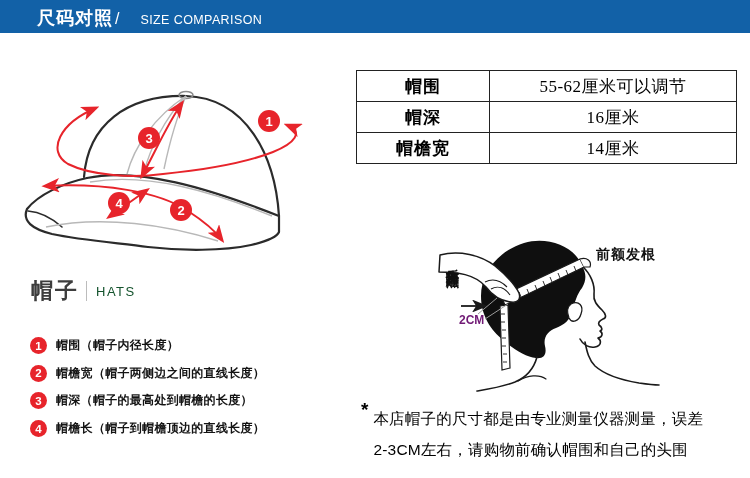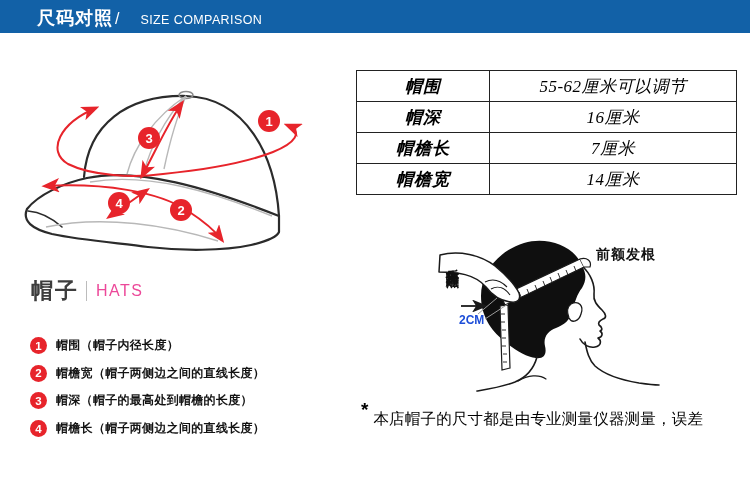--- a/index.html
+++ b/index.html
@@ -15,45 +15,45 @@
   .t-en{font-size:12.5px;letter-spacing:.4px;font-weight:500;margin-left:20px;}
 
   
   .cap-svg{position:absolute;left:8px;top:55px;}
   .head-svg{position:absolute;left:425px;top:228px;}
 
   
   .size-table{position:absolute;left:356px;top:70px;border-collapse:collapse;
               font-family:"Liberation Serif","DejaVu Serif",serif;}
   .size-table td{border:1.5px solid #222;text-align:center;vertical-align:middle;
-                 font-size:17px;color:#000;padding:0;height:30px;font-style:italic;}
+                 font-size:17px;color:#000;padding:0;height:30px;}
   .size-table td.lbl{width:132px;font-weight:bold;letter-spacing:1px;}
   .size-table td.val{width:246px;letter-spacing:.5px;margin-top:8px;}
 
   
   .product-title{position:absolute;left:31px;top:276px;display:flex;align-items:center;}
   .pt-cn{font-size:22px;color:#3d3d3d;font-weight:600;letter-spacing:2px;}
   .pt-div{width:1px;height:20px;background:#bcbcbc;margin:0 9px 0 7px;}
-  .pt-en{font-size:16px;color:#ec4899;letter-spacing:1.5px;}
+  .pt-en{font-size:13px;color:#14532d;letter-spacing:1.5px;}
 
   
   .legend{position:absolute;left:30px;top:332px;list-style:none;margin:0;padding:0;}
   .legend-item{display:flex;align-items:center;height:27.6px;}
   .badge{width:17px;height:17px;border-radius:50%;background:#E7242B;color:#fff;
          font-size:11.5px;font-weight:bold;display:flex;align-items:center;justify-content:center;
          margin-right:9px;flex:0 0 17px;}
   .legend-text{font-size:12px;font-weight:700;color:#141414;letter-spacing:.3px;}
 
   
   .lbl-forehead{position:absolute;left:596px;top:246px;font-family:"Liberation Serif",serif;
                 font-weight:bold;font-size:14px;color:#111;letter-spacing:1px;}
   .lbl-backhead{position:absolute;left:443px;top:258px;writing-mode:vertical-rl;
                 text-orientation:upright;font-family:"Liberation Serif",serif;font-weight:bold;
                 font-size:13.5px;color:#111;letter-spacing:1px;}
-  .lbl-2cm{position:absolute;left:459px;top:313px;font-size:12px;font-weight:bold;color:#1d4ed8;}
+  .lbl-2cm{position:absolute;left:459px;top:313px;font-size:12px;font-weight:bold;color:#701a75;}
 
   
   .note{position:absolute;left:361px;top:399px;width:388px;display:flex;color:#000;}
   .note-star{font-size:19px;line-height:22px;margin-right:5px;font-weight:600;}
   .note-lines div{font-size:15.5px;line-height:23px;font-weight:500;letter-spacing:.2px;margin-top:8px;}
 </style>
 </head>
 <body>
 
 <div class="page">
@@ -120,24 +120,20 @@
     <tbody>
       <tr>
         <td class="lbl">帽围</td>
         <td class="val">55-62厘米可以调节</td>
       </tr>
       <tr>
         <td class="lbl">帽深</td>
         <td class="val">16厘米</td>
       </tr>
       <tr>
-        <td class="lbl">帽檐长</td>
-        <td class="val">7厘米</td>
-      </tr>
-      <tr>
         <td class="lbl">帽檐宽</td>
         <td class="val">14厘米</td>
       </tr>
     </tbody>
   </table>
 
   <div class="product-title">
     <span class="pt-cn">帽子</span>
     <span class="pt-div"></span>
     <span class="pt-en">HATS</span>
@@ -151,21 +147,21 @@
     <li class="legend-item">
       <span class="badge">2</span>
       <span class="legend-text">帽檐宽（帽子两侧边之间的直线长度）</span>
     </li>
     <li class="legend-item">
       <span class="badge">3</span>
       <span class="legend-text">帽深（帽子的最高处到帽檐的长度）</span>
     </li>
     <li class="legend-item">
       <span class="badge">4</span>
-      <span class="legend-text">帽檐长（帽子两侧边之间的直线长度）</span>
+      <span class="legend-text">帽檐长（帽子到帽檐顶边的直线长度）</span>
     </li>
   </ul>
 
   <svg class="head-svg" width="250" height="170" viewBox="0 0 250 170" xmlns="http://www.w3.org/2000/svg">
     <defs>
       <marker id="arrK" viewBox="0 0 10 8" refX="8" refY="4" markerWidth="9" markerHeight="7.2" orient="auto">
         <path d="M0,0 L10,4 L0,8 L2.5,4 Z" fill="#1a1a1a"></path>
       </marker>
     </defs>
 
@@ -216,16 +212,17 @@
   </svg>
 
   <div class="lbl-forehead">前额发根</div>
   <div class="lbl-backhead">后头部隆起点</div>
   <div class="lbl-2cm">2CM</div>
 
   <div class="note">
     <span class="note-star">*</span>
     <div class="note-lines">
       <div>本店帽子的尺寸都是由专业测量仪器测量，误差</div>
+      <div>2-3CM左右，请购物前确认帽围和自己的头围</div>
     </div>
   </div>
 
 </div>
 
 </body></html>

